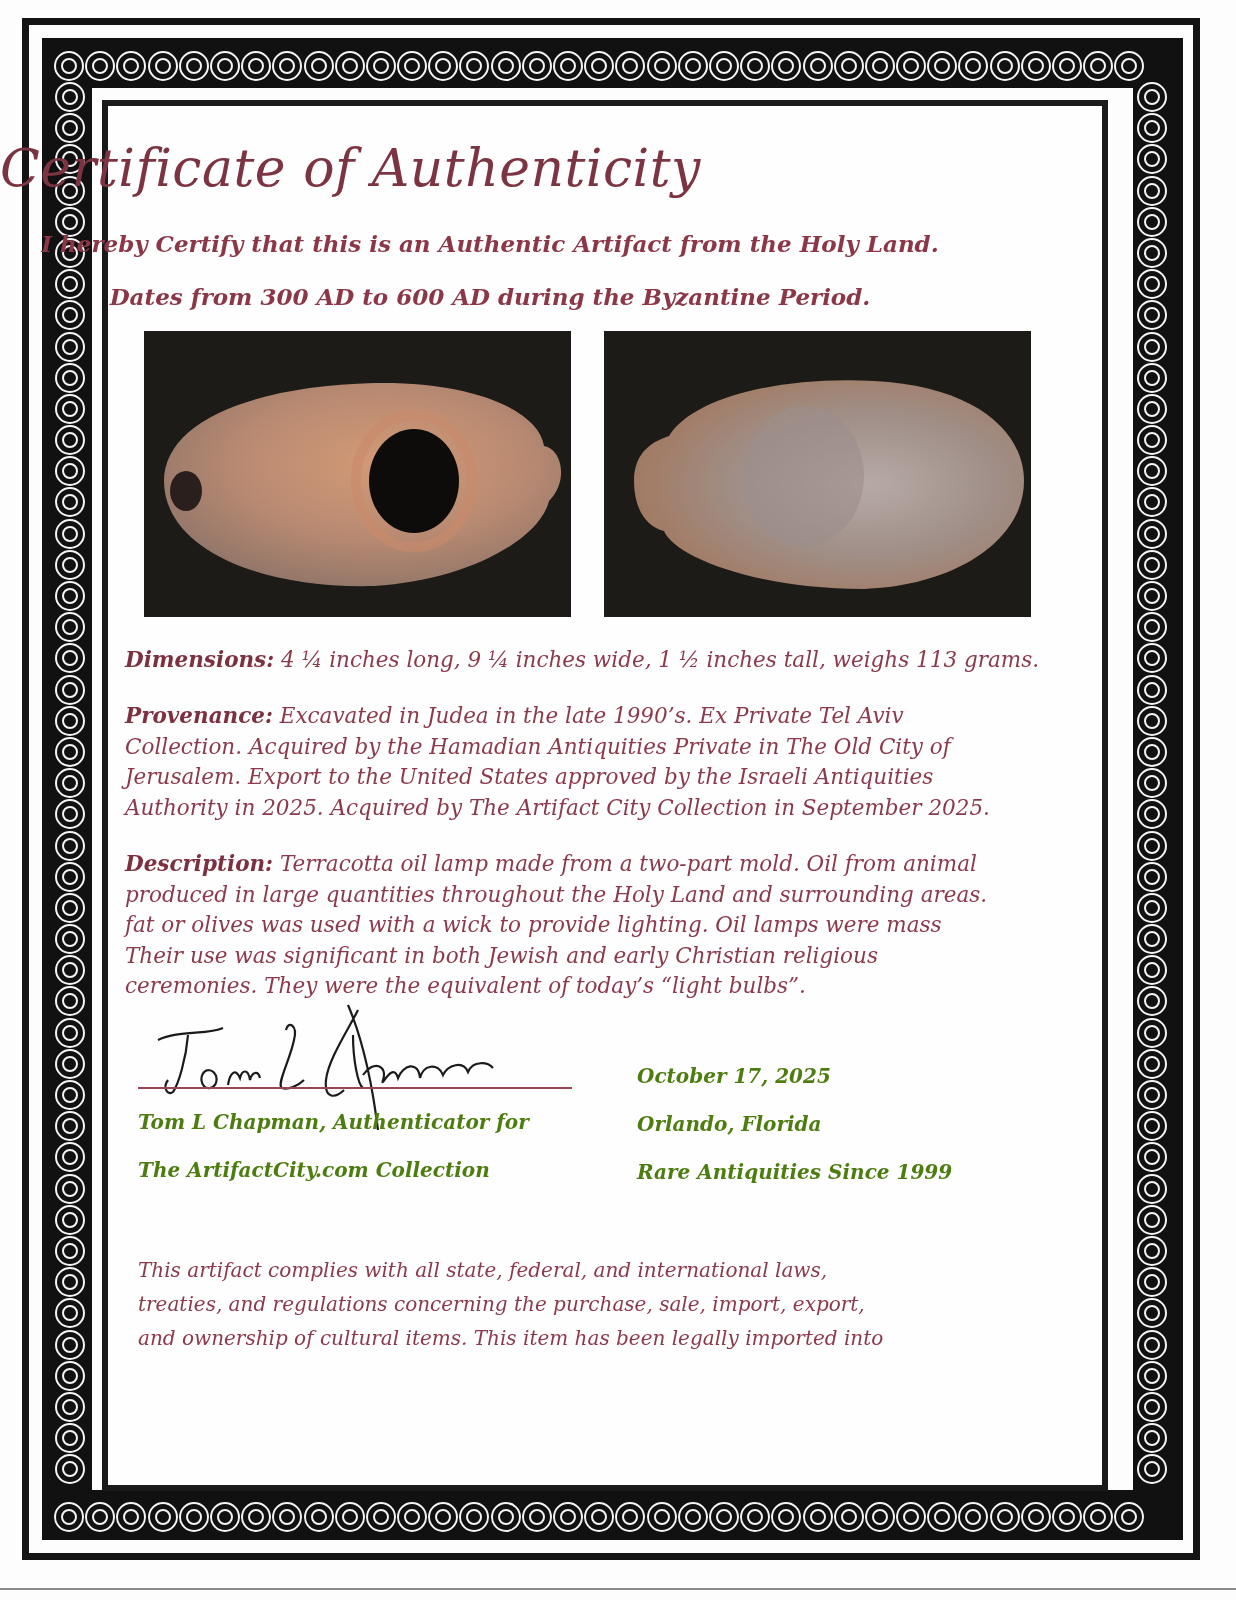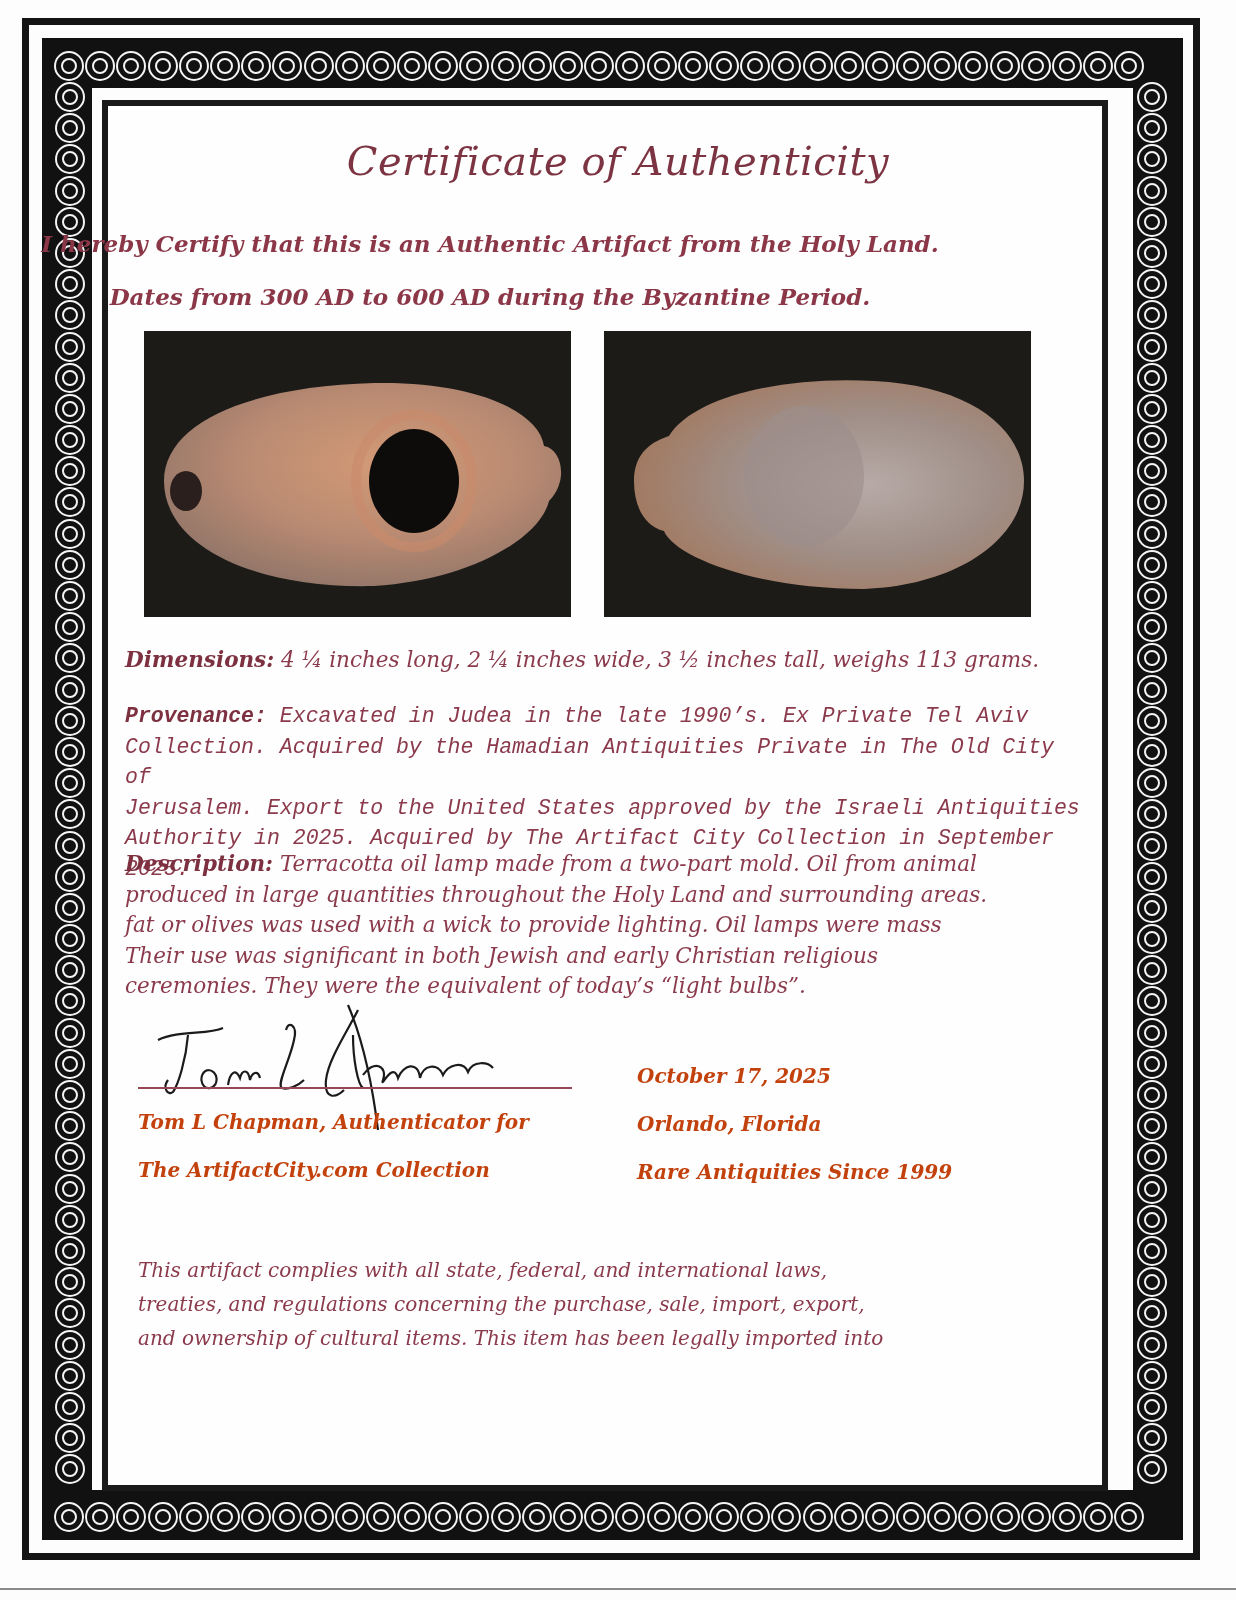--- a/index.html
+++ b/index.html
@@ -15,27 +15,27 @@
     width:30px; height:30px; border-radius:50%; box-sizing:border-box;
     border:2px solid #f4f4f4; display:flex; align-items:center; justify-content:center; flex:none;
   }
   .ring::before { content:""; width:16px; height:16px; border-radius:50%; box-sizing:border-box; border:2px solid #f4f4f4; display:block; }
   .ring::after { content:""; position:absolute; }
   .ring-row.h { flex-direction:row; gap:1.2px; }
   .ring-row.v { flex-direction:column; gap:1.2px; }
   .inner-line { position:absolute; left:102px; top:100px; width:1006px; height:1391px; box-sizing:border-box; border:6px solid #1a1a1a; background:#fefefe; }
 
   .c { position:absolute; color:#8b3a4c; font-style:italic; white-space:nowrap; }
-  .title { left:0; width:1236px; text-align:center; top:138px; font-size:40px; color:#7d3442; letter-spacing:0.5px; }
+  .title { left:0; width:1236px; top:138px; font-size:52px; color:#7d3442; letter-spacing:0.5px; }
   .sub { left:0; width:980px; text-align:center; font-size:23px; font-weight:bold; color:#8b3748; }
   .photo { position:absolute; top:331px; width:427px; height:286px; background:#1d1b18; overflow:hidden; }
   .para { position:absolute; left:125px; width:960px; font-size:21.5px; line-height:30.5px; color:#8b3a4c; font-style:italic; }
   .para b { color:#7d3040; }
   .sigline { position:absolute; left:138px; top:1087px; width:434px; height:2px; background:#9a4556; }
-  .sig-col { position:absolute; font-size:20px; font-weight:bold; font-style:italic; color:#c2410c; line-height:48px; }
+  .sig-col { position:absolute; font-size:20px; font-weight:bold; font-style:italic; color:#4d7c0f; line-height:48px; }
   .legal { position:absolute; left:138px; top:1253px; width:940px; font-size:20px; line-height:34px; font-style:italic; color:#8b3a4c; }
 </style>
 </head>
 <body>
 
 <div class="page-edge"></div>
 
 <div class="outer-line"></div>
 <div class="band"></div>
 <div id="rings-top" class="ring-row h" style="left:54px; top:51px;">
@@ -235,24 +235,24 @@
         <stop offset="55%" stop-color="#a08f88"></stop>
         <stop offset="100%" stop-color="#a27a62"></stop>
       </radialGradient>
     </defs>
     <path d="M30 150 C30 120 50 110 65 105 C90 65 180 45 270 50 C370 55 420 100 420 150 C420 210 350 255 260 258 C150 258 70 225 60 200 C40 195 30 175 30 150 Z" fill="url(#g2)"></path>
     <ellipse cx="200" cy="145" rx="60" ry="70" fill="#9c8e8c" opacity="0.6"></ellipse>
   </svg>
 </div>
 
 <div class="para" style="top:645px;">
-  <b>Dimensions:</b><span> 4 ¼ inches long, 2 ¼ inches wide, 3 ½ inches tall, weighs 113 grams.</span>
-</div>
-
-<div class="para" style="top:701px;font-family:Liberation Mono, monospace;">
+  <b>Dimensions:</b><span> 4 ¼ inches long, 9 ¼ inches wide, 1 ½ inches tall, weighs 113 grams.</span>
+</div>
+
+<div class="para" style="top:701px;">
   <div><b>Provenance:</b><span> Excavated in Judea in the late 1990’s. Ex Private Tel Aviv</span></div>
   <div>Collection. Acquired by the Hamadian Antiquities Private in The Old City of</div>
   <div>Jerusalem. Export to the United States approved by the Israeli Antiquities</div>
   <div>Authority in 2025. Acquired by The Artifact City Collection in September 2025.</div>
 </div>
 
 <div class="para" style="top:849px;">
   <div><b>Description:</b><span> Terracotta oil lamp made from a two-part mold. Oil from animal</span></div>
   <div>produced in large quantities throughout the Holy Land and surrounding areas.</div>
   <div>fat or olives was used with a wick to provide lighting. Oil lamps were mass</div>

